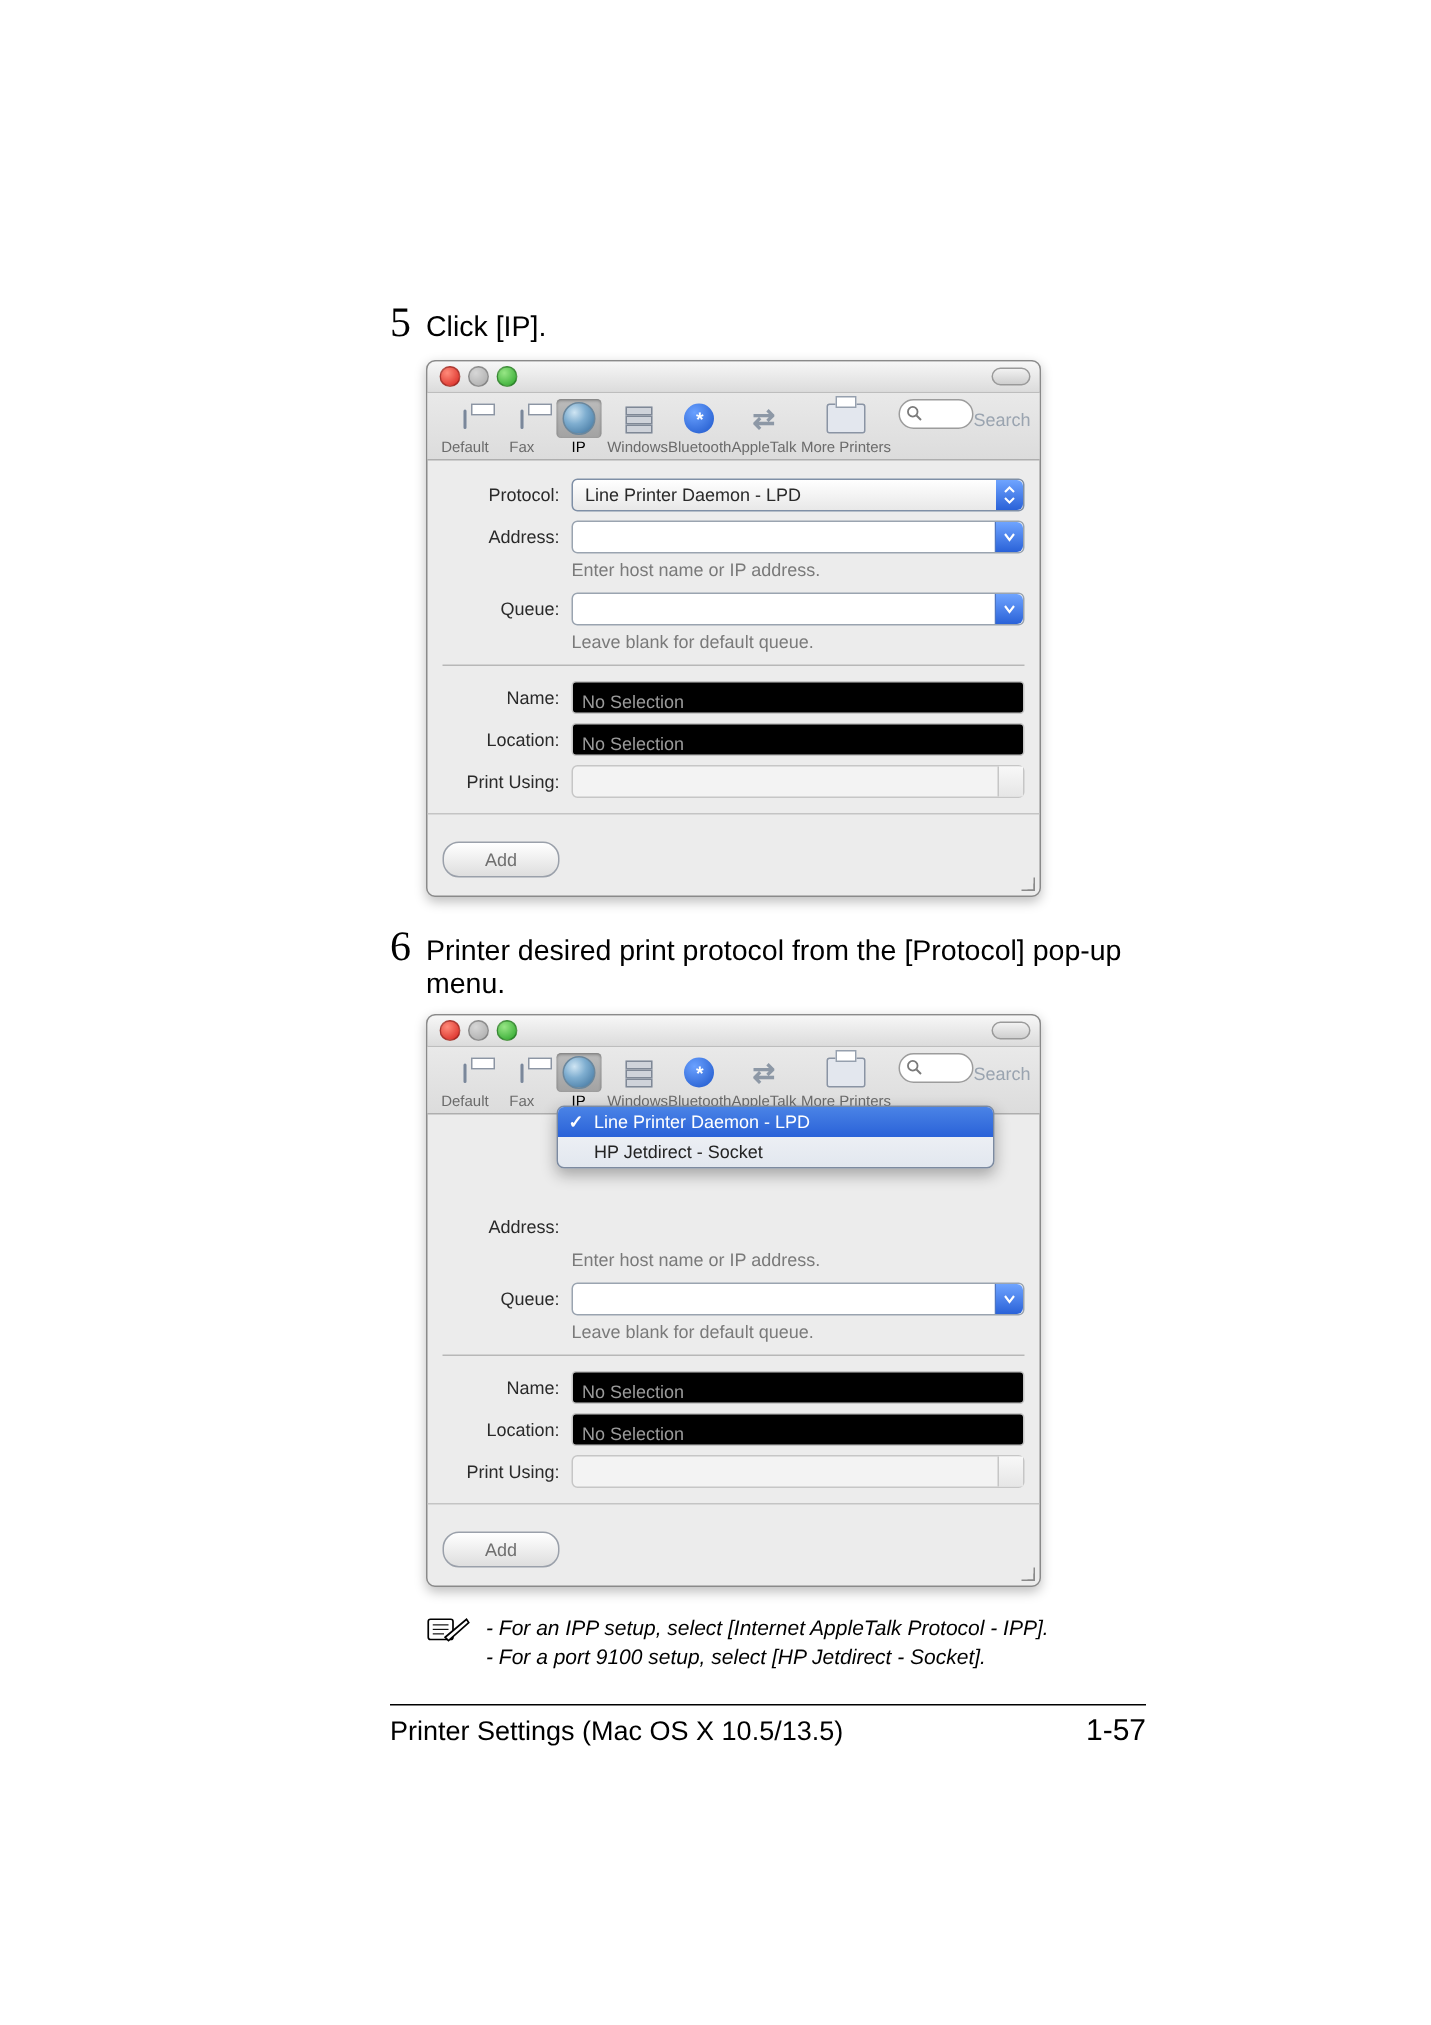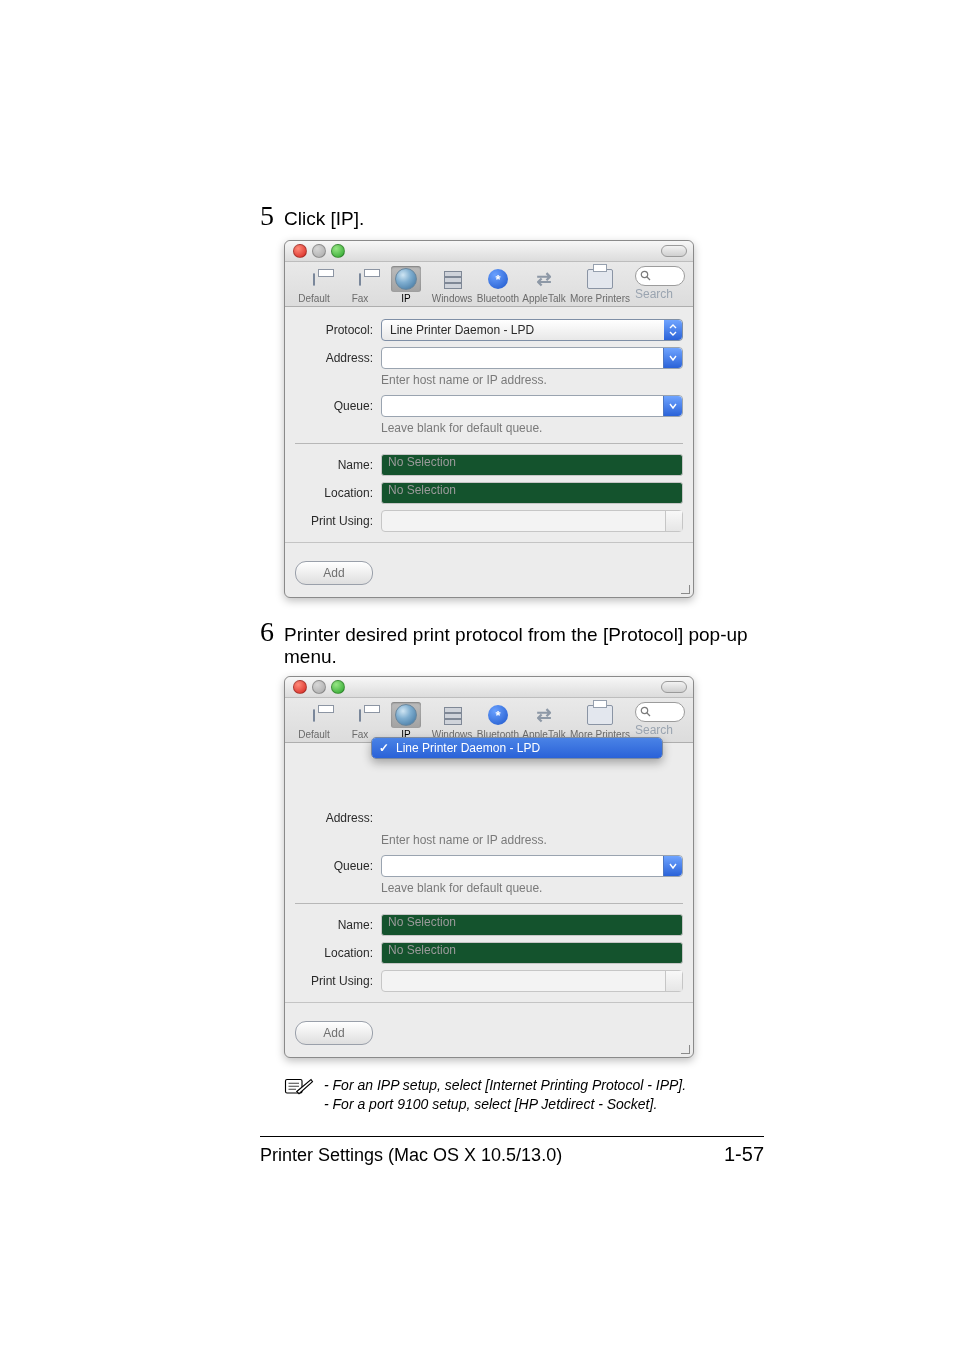--- a/index.html
+++ b/index.html
@@ -14,33 +14,33 @@
   .tb-yel{background:radial-gradient(circle at 35% 30%,#d7d7d7,#a9a9a9)}
   .tb-grn{background:radial-gradient(circle at 35% 30%,#97e685,#28a328)}
   .pill{position:absolute;right:6px;top:4px;width:24px;height:10px;border-radius:6px;background:linear-gradient(#f2f2f2,#cfcfcf);border:1px solid #9a9a9a}
   .toolbar{display:flex;align-items:flex-start;padding:4px 6px 2px;gap:0;background:linear-gradient(#e9e9e9,#dcdcdc);border-bottom:1px solid #aeaeae}
   .tb-item{display:flex;flex-direction:column;align-items:center;width:46px;font-size:10px;color:#6b6b6b}
   .tb-item.active{color:#000;font-weight:500}
   .tb-icon{width:30px;height:26px;display:flex;align-items:center;justify-content:center;border-radius:3px}
   .tb-item.active .tb-icon{background:linear-gradient(#bcbcbc,#a2a2a2);box-shadow:inset 0 1px 2px rgba(0,0,0,.35)}
   .tb-label{margin-top:2px;line-height:1;white-space:nowrap}
   .tb-spacer{flex:0 0 4px}
-  .search-wrap{flex:1;display:flex;flex-direction:column;align-items:flex-start;padding-left:6px}
+  .search-wrap{flex:1;display:flex;flex-direction:row;align-items:flex-end;padding-left:6px}
   .search-field{position:relative;width:48px;height:18px;background:#fff;border:1px solid #9c9c9c;border-radius:10px}
   .mag{position:absolute;left:4px;top:3px}
   .form-area{padding:12px 10px 6px 10px}
   .form-row{display:flex;align-items:center;margin-bottom:6px}
   .form-lbl{width:78px;text-align:right;padding-right:8px;font-size:12px;color:#2a2a2a}
   .select-box{flex:1;height:20px;background:linear-gradient(#fff,#e8e8e8);border:1px solid #7f8fa6;border-radius:4px;position:relative;display:flex;align-items:center;padding:0 22px 0 8px;font-size:12px;color:#2a2a2a}
   .select-arrow{position:absolute;right:0;top:0;bottom:0;width:18px;display:flex;align-items:center;justify-content:center;background:linear-gradient(#6fa4ff,#2a62d8);border-radius:0 4px 4px 0}
   .combo-box{flex:1;height:20px;background:#fff;border:1px solid #9aa4b0;border-radius:4px 4px 4px 4px;position:relative}
   .combo-arrow{position:absolute;right:0;top:0;bottom:0;width:18px;display:flex;align-items:center;justify-content:center;background:linear-gradient(#6fa4ff,#2a62d8);border-left:1px solid #4d76c2;border-radius:0 4px 4px 0}
   .hint-row{font-size:12px;color:#7a7a7a;padding-left:86px;margin:-2px 0 8px 0}
   .sep{height:1px;background:#b7b7b7;margin:4px 0 10px 0}
-  .text-field{flex:1;height:20px;background:#14532d;border:1px solid #c6c6c6;border-radius:3px;padding:0 6px;display:flex;align-items:flex-start;color:#9a9a9a;font-size:12px}
+  .text-field{flex:1;height:20px;background:#000000;border:1px solid #c6c6c6;border-radius:3px;padding:0 6px;display:flex;align-items:flex-end;color:#9a9a9a;font-size:12px}
   .disabled-select{flex:1;height:20px;background:#f3f3f3;border:1px solid #c6c6c6;border-radius:4px;position:relative}
   .disabled-stepper{position:absolute;right:0;top:0;bottom:0;width:16px;border-left:1px solid #c6c6c6;background:linear-gradient(#f8f8f8,#e6e6e6)}
   .footer-bar{height:1px;background:#c4c4c4;margin:10px -10px 0 -10px}
   .btn-row{display:flex;justify-content:flex-start;padding:12px 10px 12px}
   .aqua-btn{min-width:76px;height:22px;border:1px solid #9aa0aa;border-radius:11px;background:linear-gradient(#fff,#dedede);font-size:12px;color:#6f6f6f;display:flex;align-items:center;justify-content:center}
   .resize{position:absolute;right:3px;bottom:3px;width:10px;height:10px}
   .resize::before,.resize::after{content:"";position:absolute;border-bottom:1px solid #8a8a8a;border-right:1px solid #8a8a8a}
   .resize::before{right:0;bottom:0;width:8px;height:8px}
   .resize::after{right:0;bottom:0;width:4px;height:4px}
   .dialog{position:relative}
@@ -275,20 +275,21 @@
               <circle cx="4.5" cy="4.5" r="3.2" stroke="#7a7a7a" stroke-width="1.2" fill="none"></circle>
               <line x1="7" y1="7" x2="10" y2="10" stroke="#7a7a7a" stroke-width="1.3"></line>
             </svg>
           </div>
           <span class="tb-label" style="color:#9aa4b0">Search</span>
         </div>
     </div>
 
     <div class="popup-menu">
       <div class="popup-item selected"><span class="check">✓</span><span>Line Printer Daemon - LPD</span></div>
+      <div class="popup-item"><span>HP Jetdirect - Socket</span></div>
     </div>
 
     <div class="form-area">
       <div class="form-row" style="visibility:hidden">
         <span class="form-lbl">Protocol:</span>
         <div class="select-box">
             <span>Line Printer Daemon - LPD</span>
           </div>
       </div>
       <div class="form-row first">
@@ -340,24 +341,24 @@
 
   <div class="note-block">
     <svg class="note-icon" viewBox="0 0 40 28">
       <rect x="2" y="4" width="22" height="18" rx="2" fill="#fff" stroke="#000" stroke-width="1.5"></rect>
       <line x1="6" y1="9" x2="20" y2="9" stroke="#000"></line>
         <line x1="6" y1="13" x2="20" y2="13" stroke="#000"></line>
         <line x1="6" y1="17" x2="16" y2="17" stroke="#000"></line>
       <path d="M17 20 L36 4 L38 7 L20 23 Z" fill="#fff" stroke="#000" stroke-width="1.5"></path>
     </svg>
     <div class="note-text">
-      <div>- For an IPP setup, select [Internet Printing Protocol - IPP].</div>
+      <div>- For an IPP setup, select [Internet AppleTalk Protocol - IPP].</div>
       <div>- For a port 9100 setup, select [HP Jetdirect - Socket].</div>
     </div>
   </div>
 
   <div class="foot-sep"></div>
   <div class="foot-row">
-    <span class="foot-title">Printer Settings (Mac OS X 10.5/13.0)</span>
+    <span class="foot-title">Printer Settings (Mac OS X 10.5/13.5)</span>
     <span class="foot-page">1-57</span>
   </div>
 
 </div>
 
 </body></html>

